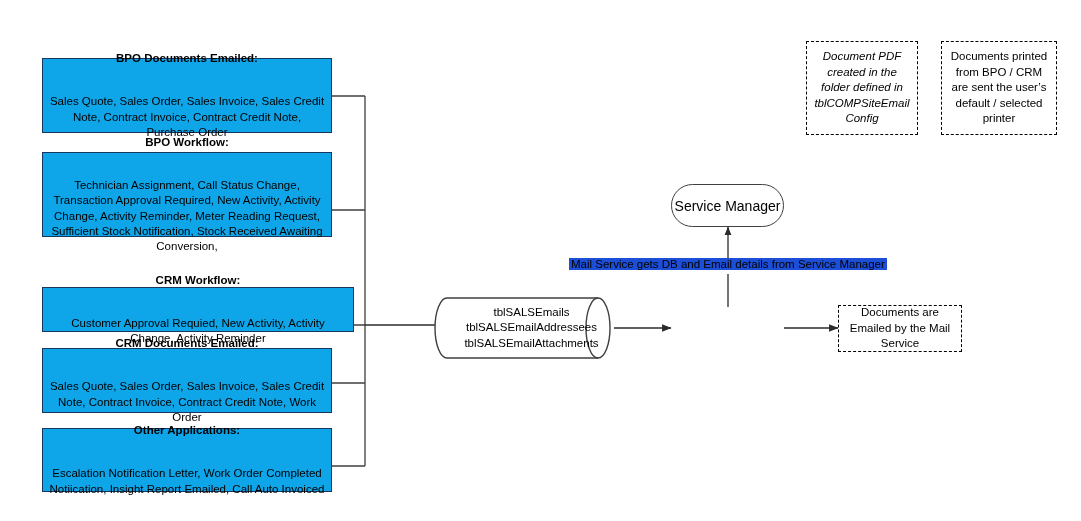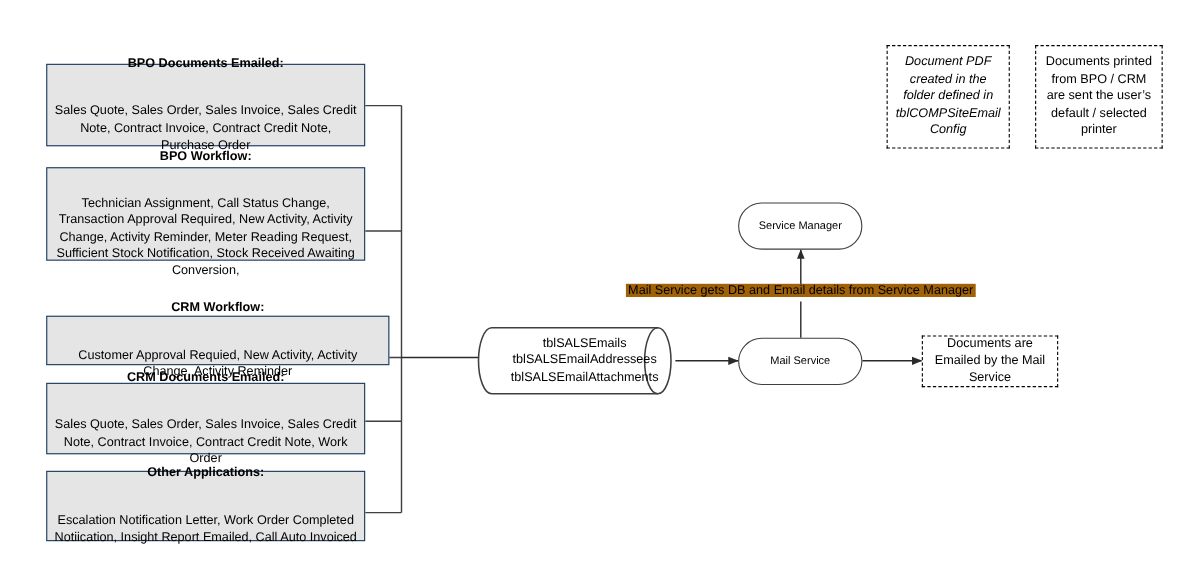--- a/index.html
+++ b/index.html
@@ -25,21 +25,21 @@
     top: 0;
     width: 1081px;
     height: 521px;
     pointer-events: none;
   }
 
   
   .src-box {
     position: absolute;
     box-sizing: border-box;
-    background: #e5e5e5;
+    background: #0ea5e9;
     border: 1px solid #17375E;
     display: flex;
     flex-direction: column;
     align-items: center;
     justify-content: center;
     text-align: center;
     color: #000000;
     font-size: 11.5px;
     line-height: 1.32;
     padding: 3px 6px;
@@ -78,21 +78,21 @@
     position: absolute;
     box-sizing: border-box;
     background: #ffffff;
     border: 1.4px solid #3F3F3F;
     border-radius: 22px;
     display: flex;
     align-items: center;
     justify-content: center;
     text-align: center;
     color: #000000;
-    font-size: 10px;
+    font-size: 14px;
     white-space: nowrap;
   }
 
   
   .cyl {
     position: absolute;
   }
   .cyl .cyl-text {
     position: absolute;
     left: 0;
@@ -110,21 +110,21 @@
     padding-left: 6px;
     box-sizing: border-box;
   }
 
   
   .edge-label {
     position: absolute;
     font-size: 11.5px;
     color: #000000;
     white-space: nowrap;
-    background: #a16207;
+    background: #1d4ed8;
     padding: 0 2px;
   }
 </style>
 </head>
 <body>
 
 <div id="canvas">
 
   <svg class="svg-layer" viewBox="0 0 1081 521" xmlns="http://www.w3.org/2000/svg">
     <defs>
@@ -185,23 +185,20 @@
   </div>
 
   <div class="cyl" style="left:447px; top:298px; width:163px; height:60px;">
     <div class="cyl-text">
       <span>tblSALSEmails</span>
       <span>tblSALSEmailAddressees</span>
       <span>tblSALSEmailAttachments</span>
     </div>
   </div>
 
-  <div class="proc" style="left:671px; top:307px; width:113px; height:43px;">
-    <span>Mail Service</span>
-  </div>
 
   <div class="proc" style="left:671px; top:184px; width:113px; height:43px;">
     <span>Service Manager</span>
   </div>
 
   <div class="edge-label" style="left:569px; top:258px;">Mail Service gets DB and Email details from Service Manager</div>
 
   <div class="note-box" style="left:806px; top:41px; width:112px; height:94px;font-style:italic;">
     <span>Document PDF created in the folder defined in tblCOMPSiteEmailConfig</span>
   </div>

